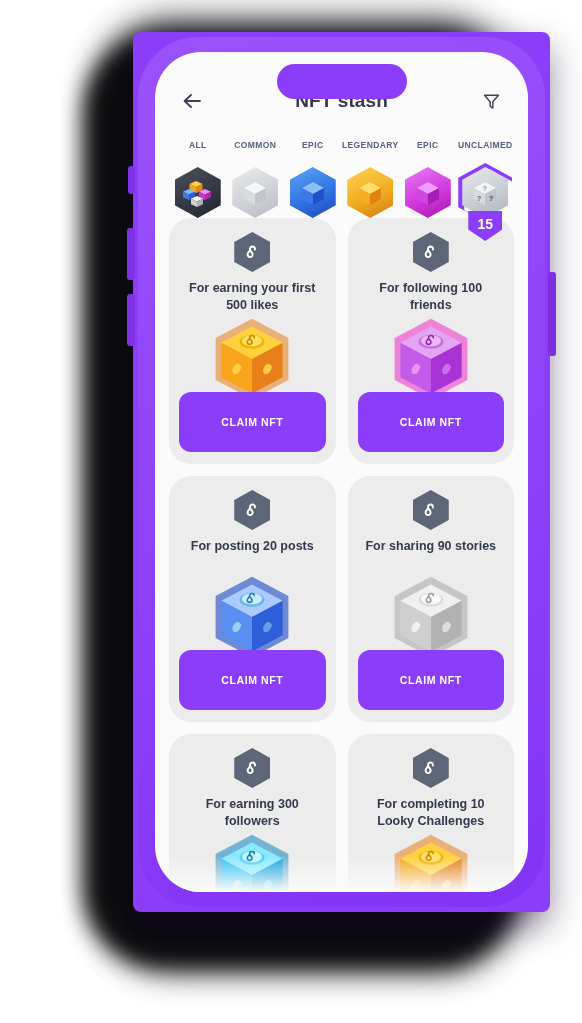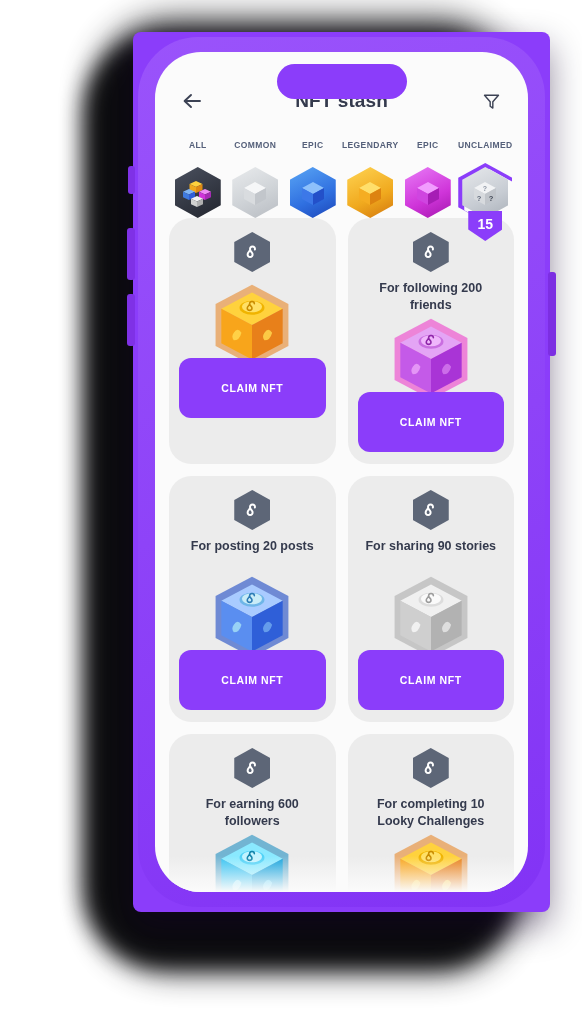--- a/index.html
+++ b/index.html
@@ -225,20 +225,21 @@
         <div class="grid">
 
           <div class="card">
             <div class="card-badge">
               <svg width="17" height="17" viewBox="0 0 20 20">
                 <g transform="rotate(90 10 10)">
                   <path d="M6.6 7.2 a2.9 2.9 0 1 0 0 5.6 c2.3 0 3.2-2.8 5.1-2.8 a2.9 2.9 0 1 1 0 5.6 c-2.3 0-3.2-2.8-5.1-2.8" fill="none" stroke="#ffffff" stroke-width="2.3" stroke-linecap="round"></path>
                 </g>
               </svg>
             </div>
+            <div class="card-title">For earning your first 500 likes</div>
             <div class="cube-area">
               <svg width="96" height="92" viewBox="0 0 100 96">
                 <path d="M50 6 L88 26 L88 70 L50 90 L12 70 L12 26 Z" fill="#e8801a" opacity=".55"></path>
                 <path d="M50 14 L82 31 L50 48 L18 31 Z" fill="#ffd23d"></path>
                 <path d="M18 31 L50 48 L50 84 L18 67 Z" fill="#f8a51b"></path>
                 <path d="M50 48 L82 31 L82 67 L50 84 Z" fill="#e8801a"></path>
                 <ellipse cx="50" cy="30" rx="13" ry="7.3" fill="#f0b400"></ellipse>
                 <ellipse cx="50" cy="29" rx="10.5" ry="5.8" fill="#ffe066"></ellipse>
                 <g transform="translate(50,29) rotate(90) scale(.62)">
                   <path d="M-5 -4 a4 4 0 1 0 0 8 c3.2 0 4.4-4 7-4 a4 4 0 1 1 0 8 c-3.2 0-4.4-4-7-4" fill="none" stroke="#c98b00" stroke-width="2.6" stroke-linecap="round"></path>
@@ -251,21 +252,21 @@
           </div>
 
           <div class="card">
             <div class="card-badge">
               <svg width="17" height="17" viewBox="0 0 20 20">
                 <g transform="rotate(90 10 10)">
                   <path d="M6.6 7.2 a2.9 2.9 0 1 0 0 5.6 c2.3 0 3.2-2.8 5.1-2.8 a2.9 2.9 0 1 1 0 5.6 c-2.3 0-3.2-2.8-5.1-2.8" fill="none" stroke="#ffffff" stroke-width="2.3" stroke-linecap="round"></path>
                 </g>
               </svg>
             </div>
-            <div class="card-title">For following 200 friends</div>
+            <div class="card-title">For following 100 friends</div>
             <div class="cube-area">
               <svg width="96" height="92" viewBox="0 0 100 96">
                 <path d="M50 6 L88 26 L88 70 L50 90 L12 70 L12 26 Z" fill="#ef2fc9" opacity=".55"></path>
                 <path d="M50 14 L82 31 L50 48 L18 31 Z" fill="#e4a5f5"></path>
                 <path d="M18 31 L50 48 L50 84 L18 67 Z" fill="#c45ae8"></path>
                 <path d="M50 48 L82 31 L82 67 L50 84 Z" fill="#a934d6"></path>
                 <ellipse cx="50" cy="30" rx="13" ry="7.3" fill="#c96ee0"></ellipse>
                 <ellipse cx="50" cy="29" rx="10.5" ry="5.8" fill="#efb6fb"></ellipse>
                 <g transform="translate(50,29) rotate(90) scale(.62)">
                   <path d="M-5 -4 a4 4 0 1 0 0 8 c3.2 0 4.4-4 7-4 a4 4 0 1 1 0 8 c-3.2 0-4.4-4-7-4" fill="none" stroke="#8e26a8" stroke-width="2.6" stroke-linecap="round"></path>
@@ -332,21 +333,21 @@
           </div>
 
           <div class="card">
             <div class="card-badge">
               <svg width="17" height="17" viewBox="0 0 20 20">
                 <g transform="rotate(90 10 10)">
                   <path d="M6.6 7.2 a2.9 2.9 0 1 0 0 5.6 c2.3 0 3.2-2.8 5.1-2.8 a2.9 2.9 0 1 1 0 5.6 c-2.3 0-3.2-2.8-5.1-2.8" fill="none" stroke="#ffffff" stroke-width="2.3" stroke-linecap="round"></path>
                 </g>
               </svg>
             </div>
-            <div class="card-title">For earning 600 followers</div>
+            <div class="card-title">For earning 300 followers</div>
             <div class="cube-area">
               <svg width="96" height="92" viewBox="0 0 100 96">
                 <path d="M50 6 L88 26 L88 70 L50 90 L12 70 L12 26 Z" fill="#0f86bd" opacity=".55"></path>
                 <path d="M50 14 L82 31 L50 48 L18 31 Z" fill="#8ae9ff"></path>
                 <path d="M18 31 L50 48 L50 84 L18 67 Z" fill="#37c3f2"></path>
                 <path d="M50 48 L82 31 L82 67 L50 84 Z" fill="#17a4dd"></path>
                 <ellipse cx="50" cy="30" rx="13" ry="7.3" fill="#4fd2f7"></ellipse>
                 <ellipse cx="50" cy="29" rx="10.5" ry="5.8" fill="#c2f3ff"></ellipse>
                 <g transform="translate(50,29) rotate(90) scale(.62)">
                   <path d="M-5 -4 a4 4 0 1 0 0 8 c3.2 0 4.4-4 7-4 a4 4 0 1 1 0 8 c-3.2 0-4.4-4-7-4" fill="none" stroke="#1183ab" stroke-width="2.6" stroke-linecap="round"></path>

